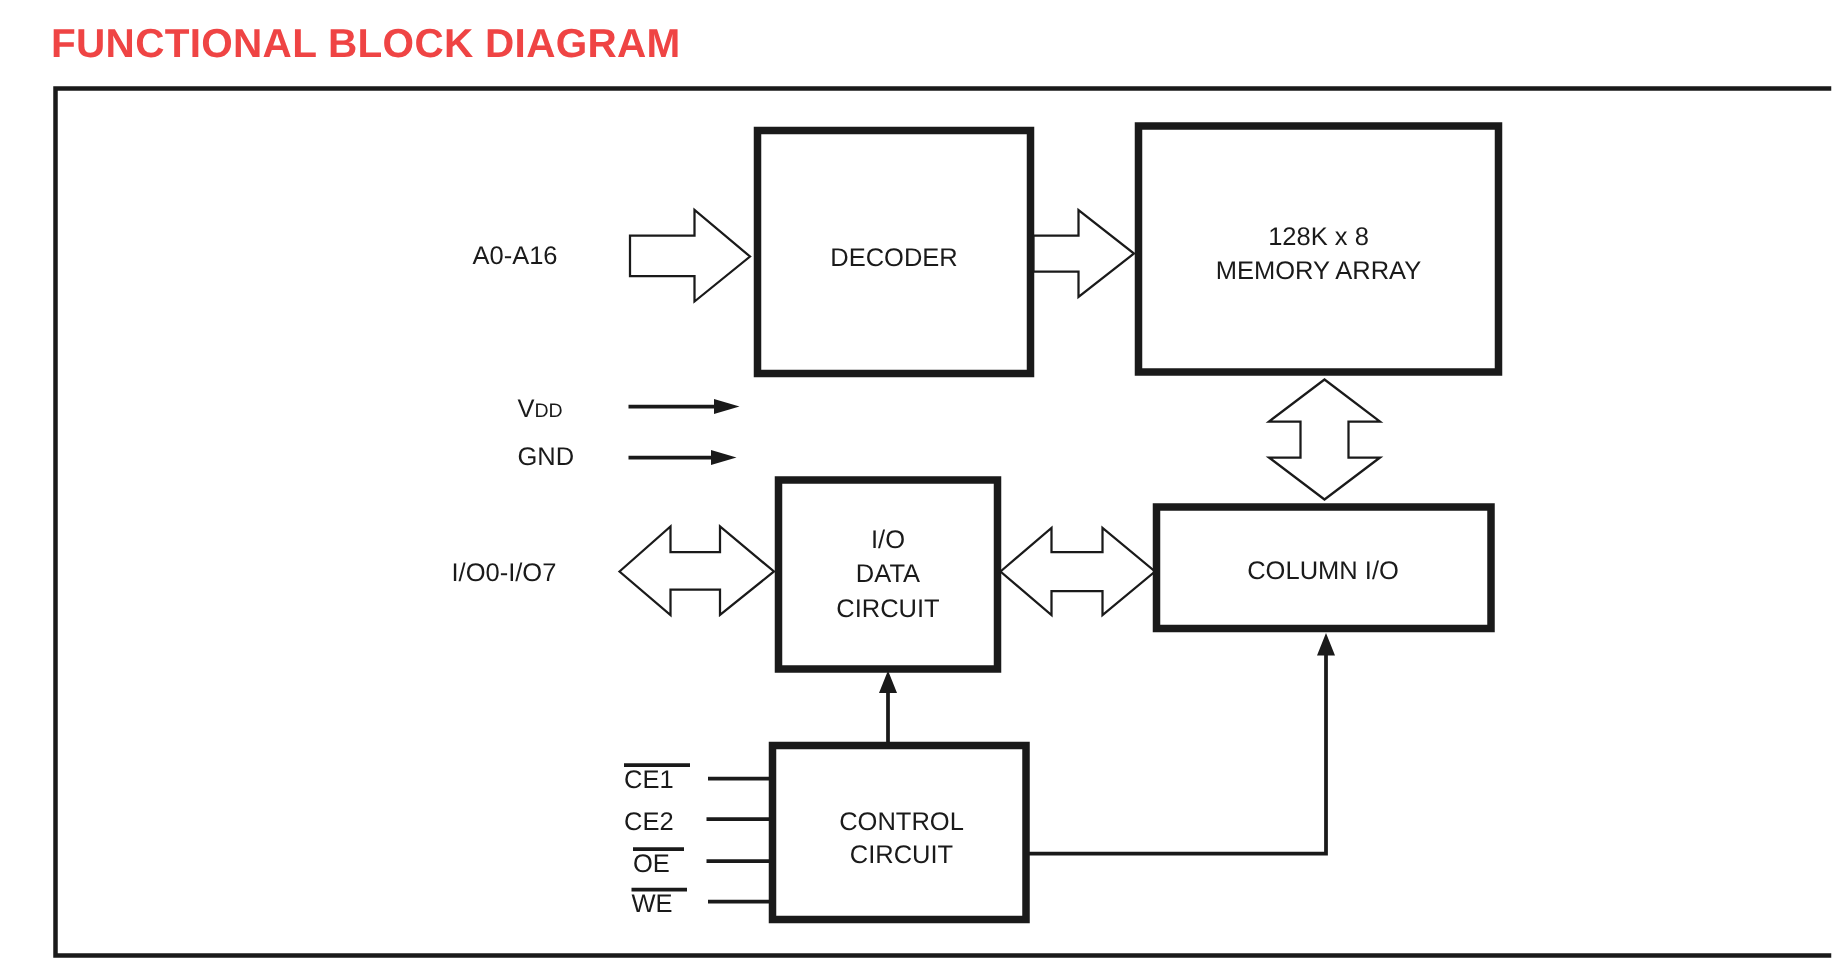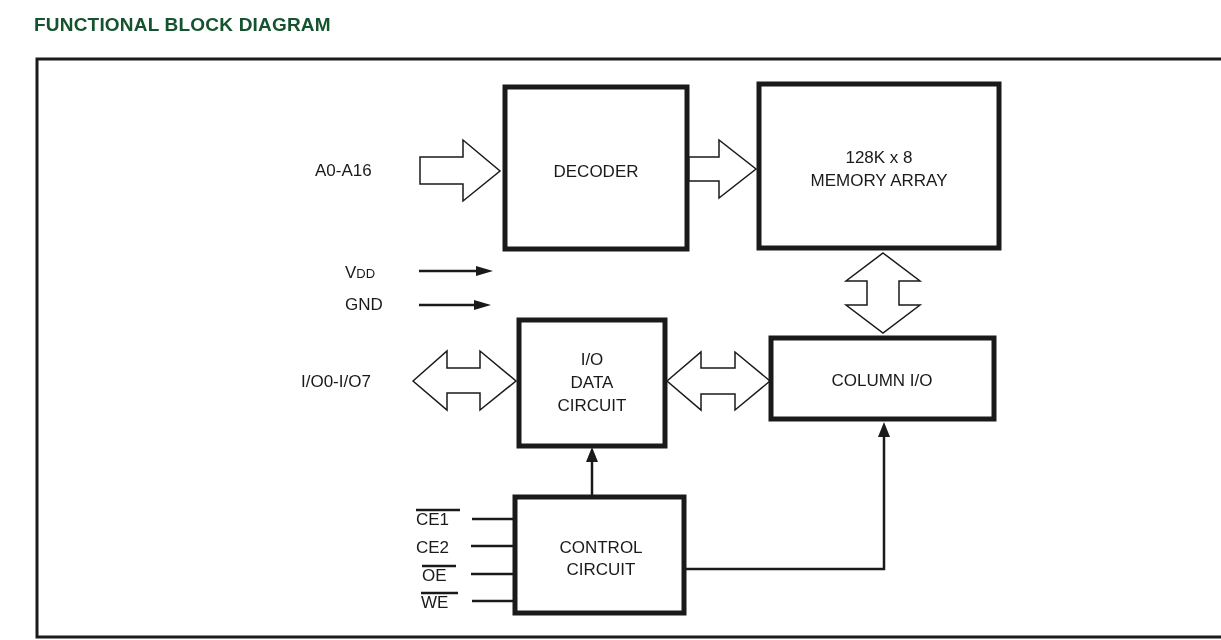--- a/index.html
+++ b/index.html
@@ -1,17 +1,17 @@
 <!DOCTYPE html>
 <html><head>
   <meta charset="utf-8">
   <style>
     html, body { margin: 0; padding: 0; background: #ffffff; }
     body { width: 1221px; height: 640px; position: relative; overflow: hidden; font-family: "Liberation Sans", sans-serif; color: #1a1a1a; }
-    .title { position: absolute; left: 34px; top: 14px; font-size: 19px; font-weight: bold; letter-spacing: 0.2px; color: #14532d; white-space: nowrap; }
+    .title { position: absolute; left: 34px; top: 14px; font-size: 27px; font-weight: bold; letter-spacing: 0.2px; color: #ef4444; white-space: nowrap; }
     svg { position: absolute; left: 0; top: 0; }
     .lbl { font-family: "Liberation Sans", sans-serif; font-size: 17px; fill: #1a1a1a; }
     .blk { fill: #ffffff; stroke: #1a1a1a; stroke-width: 5; }
     .frame { fill: none; stroke: #1a1a1a; stroke-width: 3; }
     .fat { fill: #ffffff; stroke: #1a1a1a; stroke-width: 1.5; stroke-linejoin: miter; }
     .wire { fill: none; stroke: #1a1a1a; stroke-width: 2.5; }
     .head { fill: #1a1a1a; }
   </style>
 </head>
 <body>

